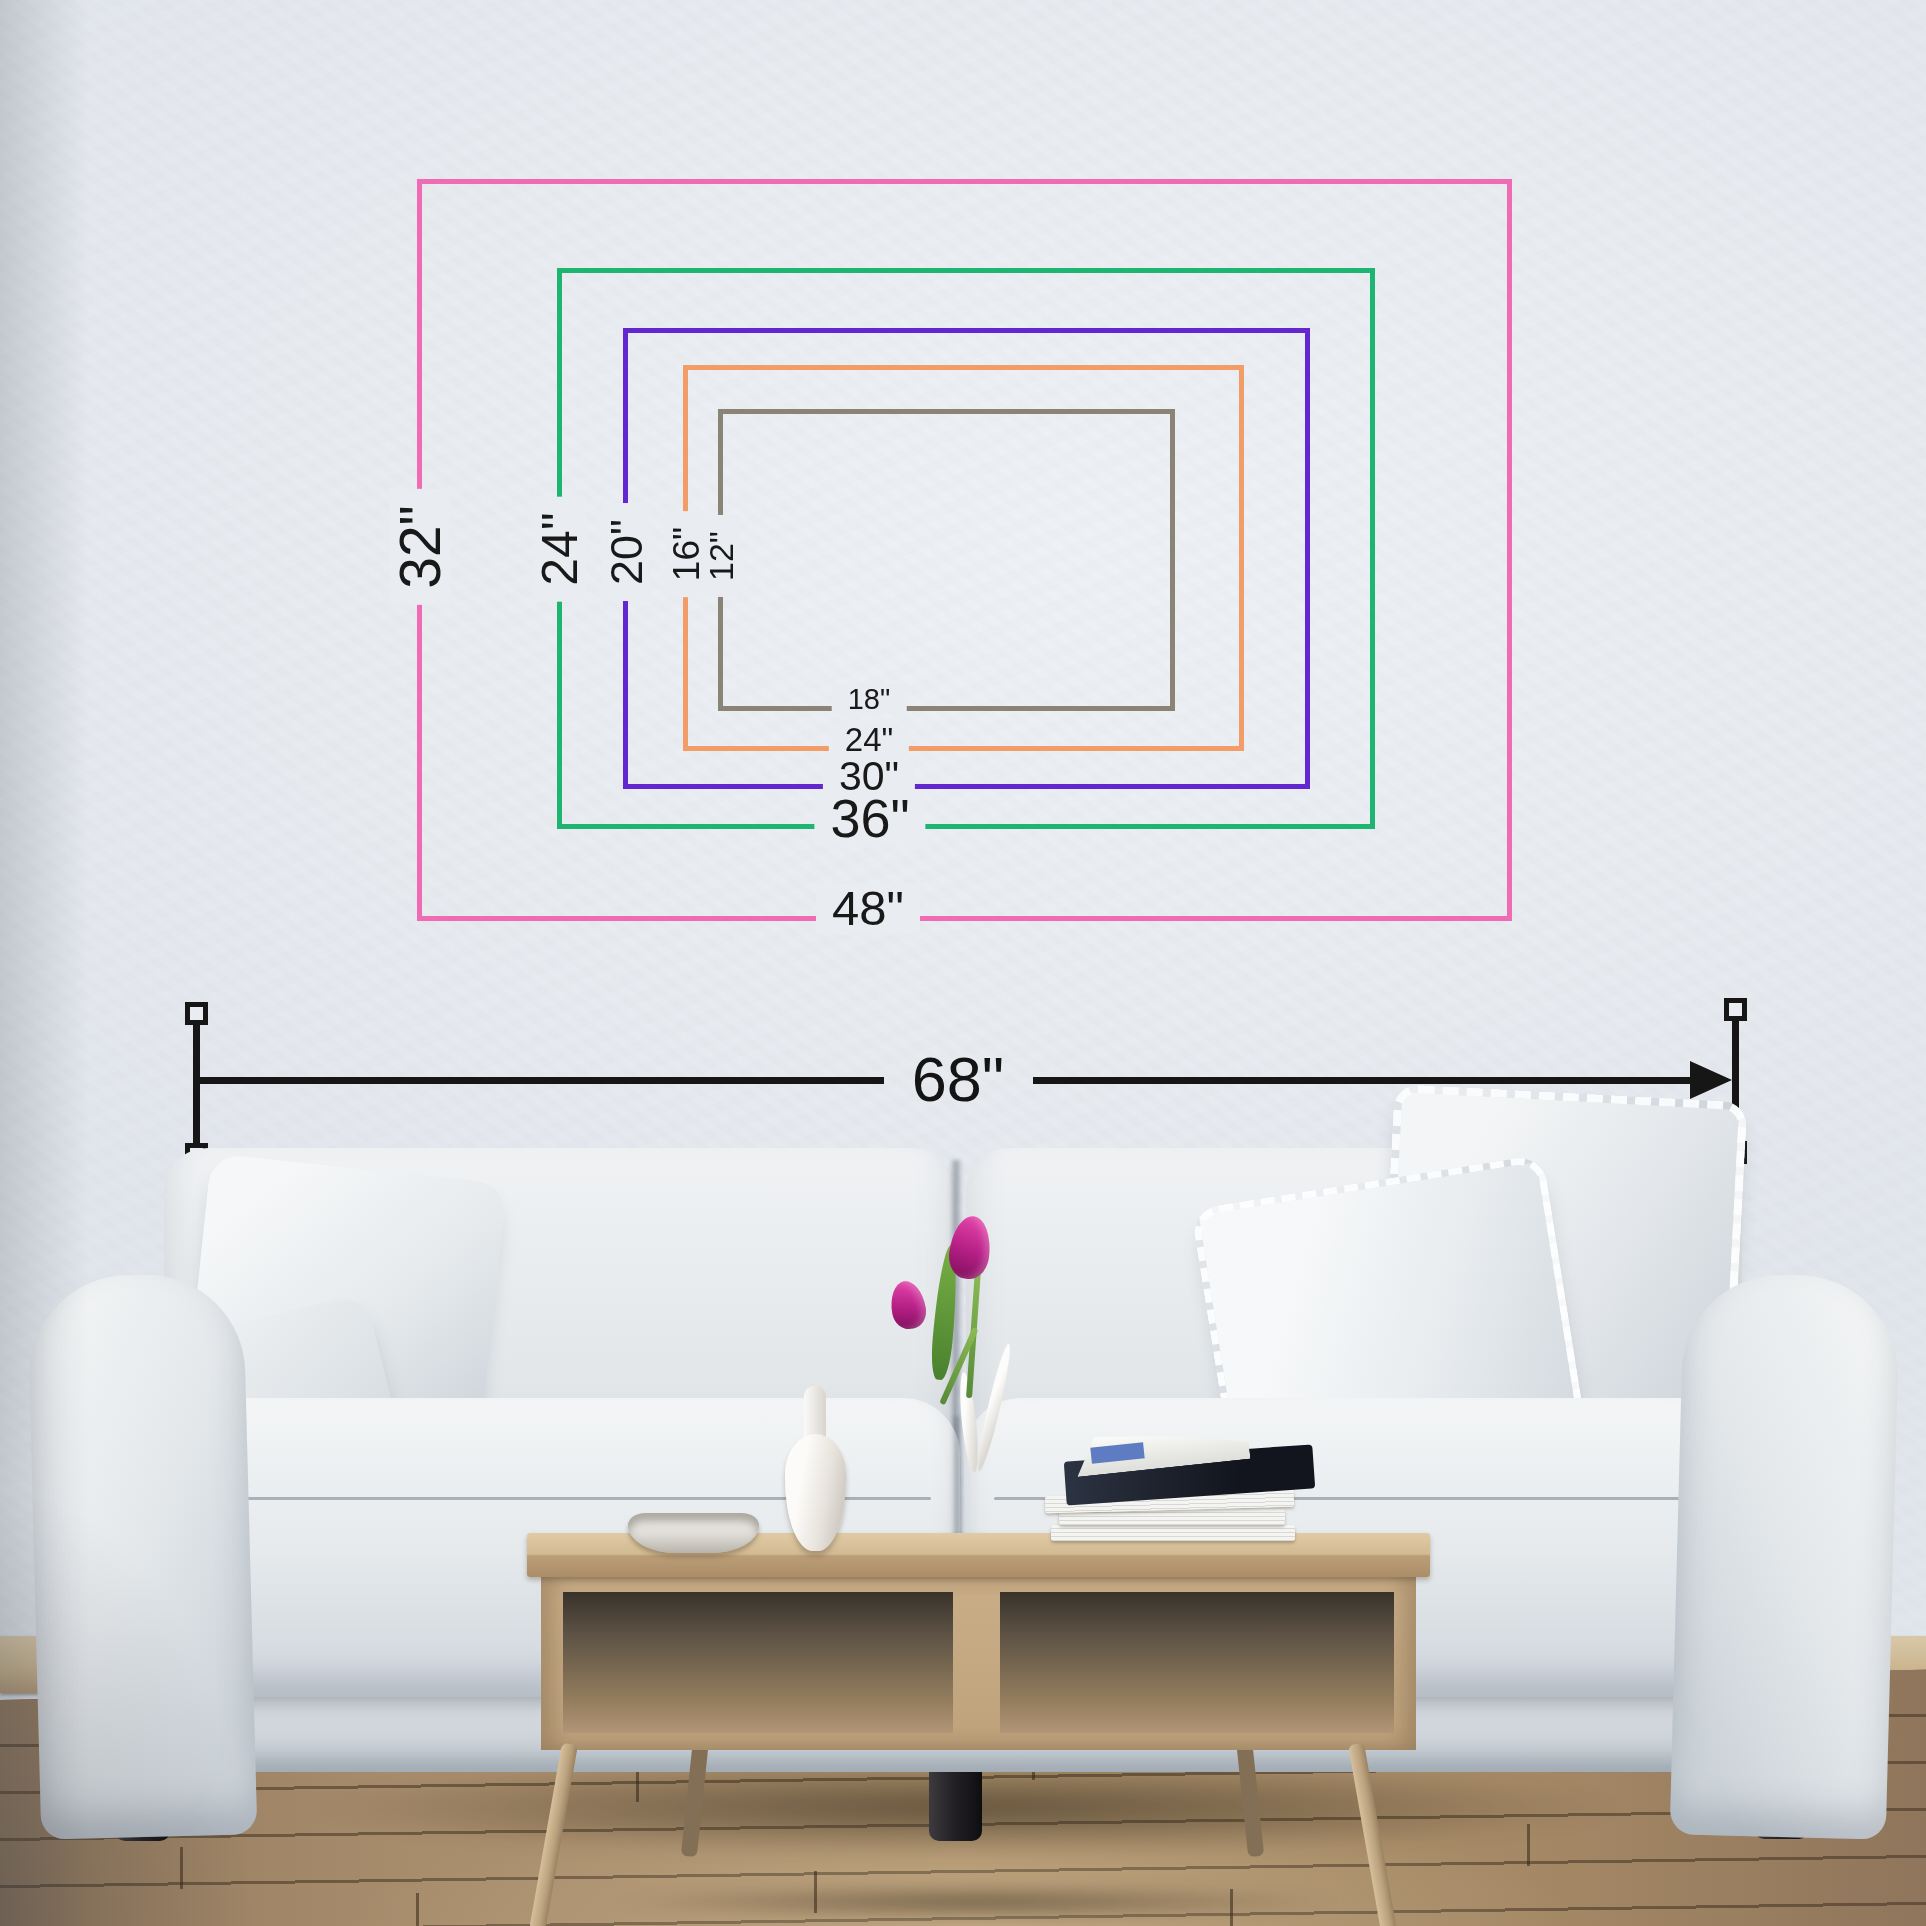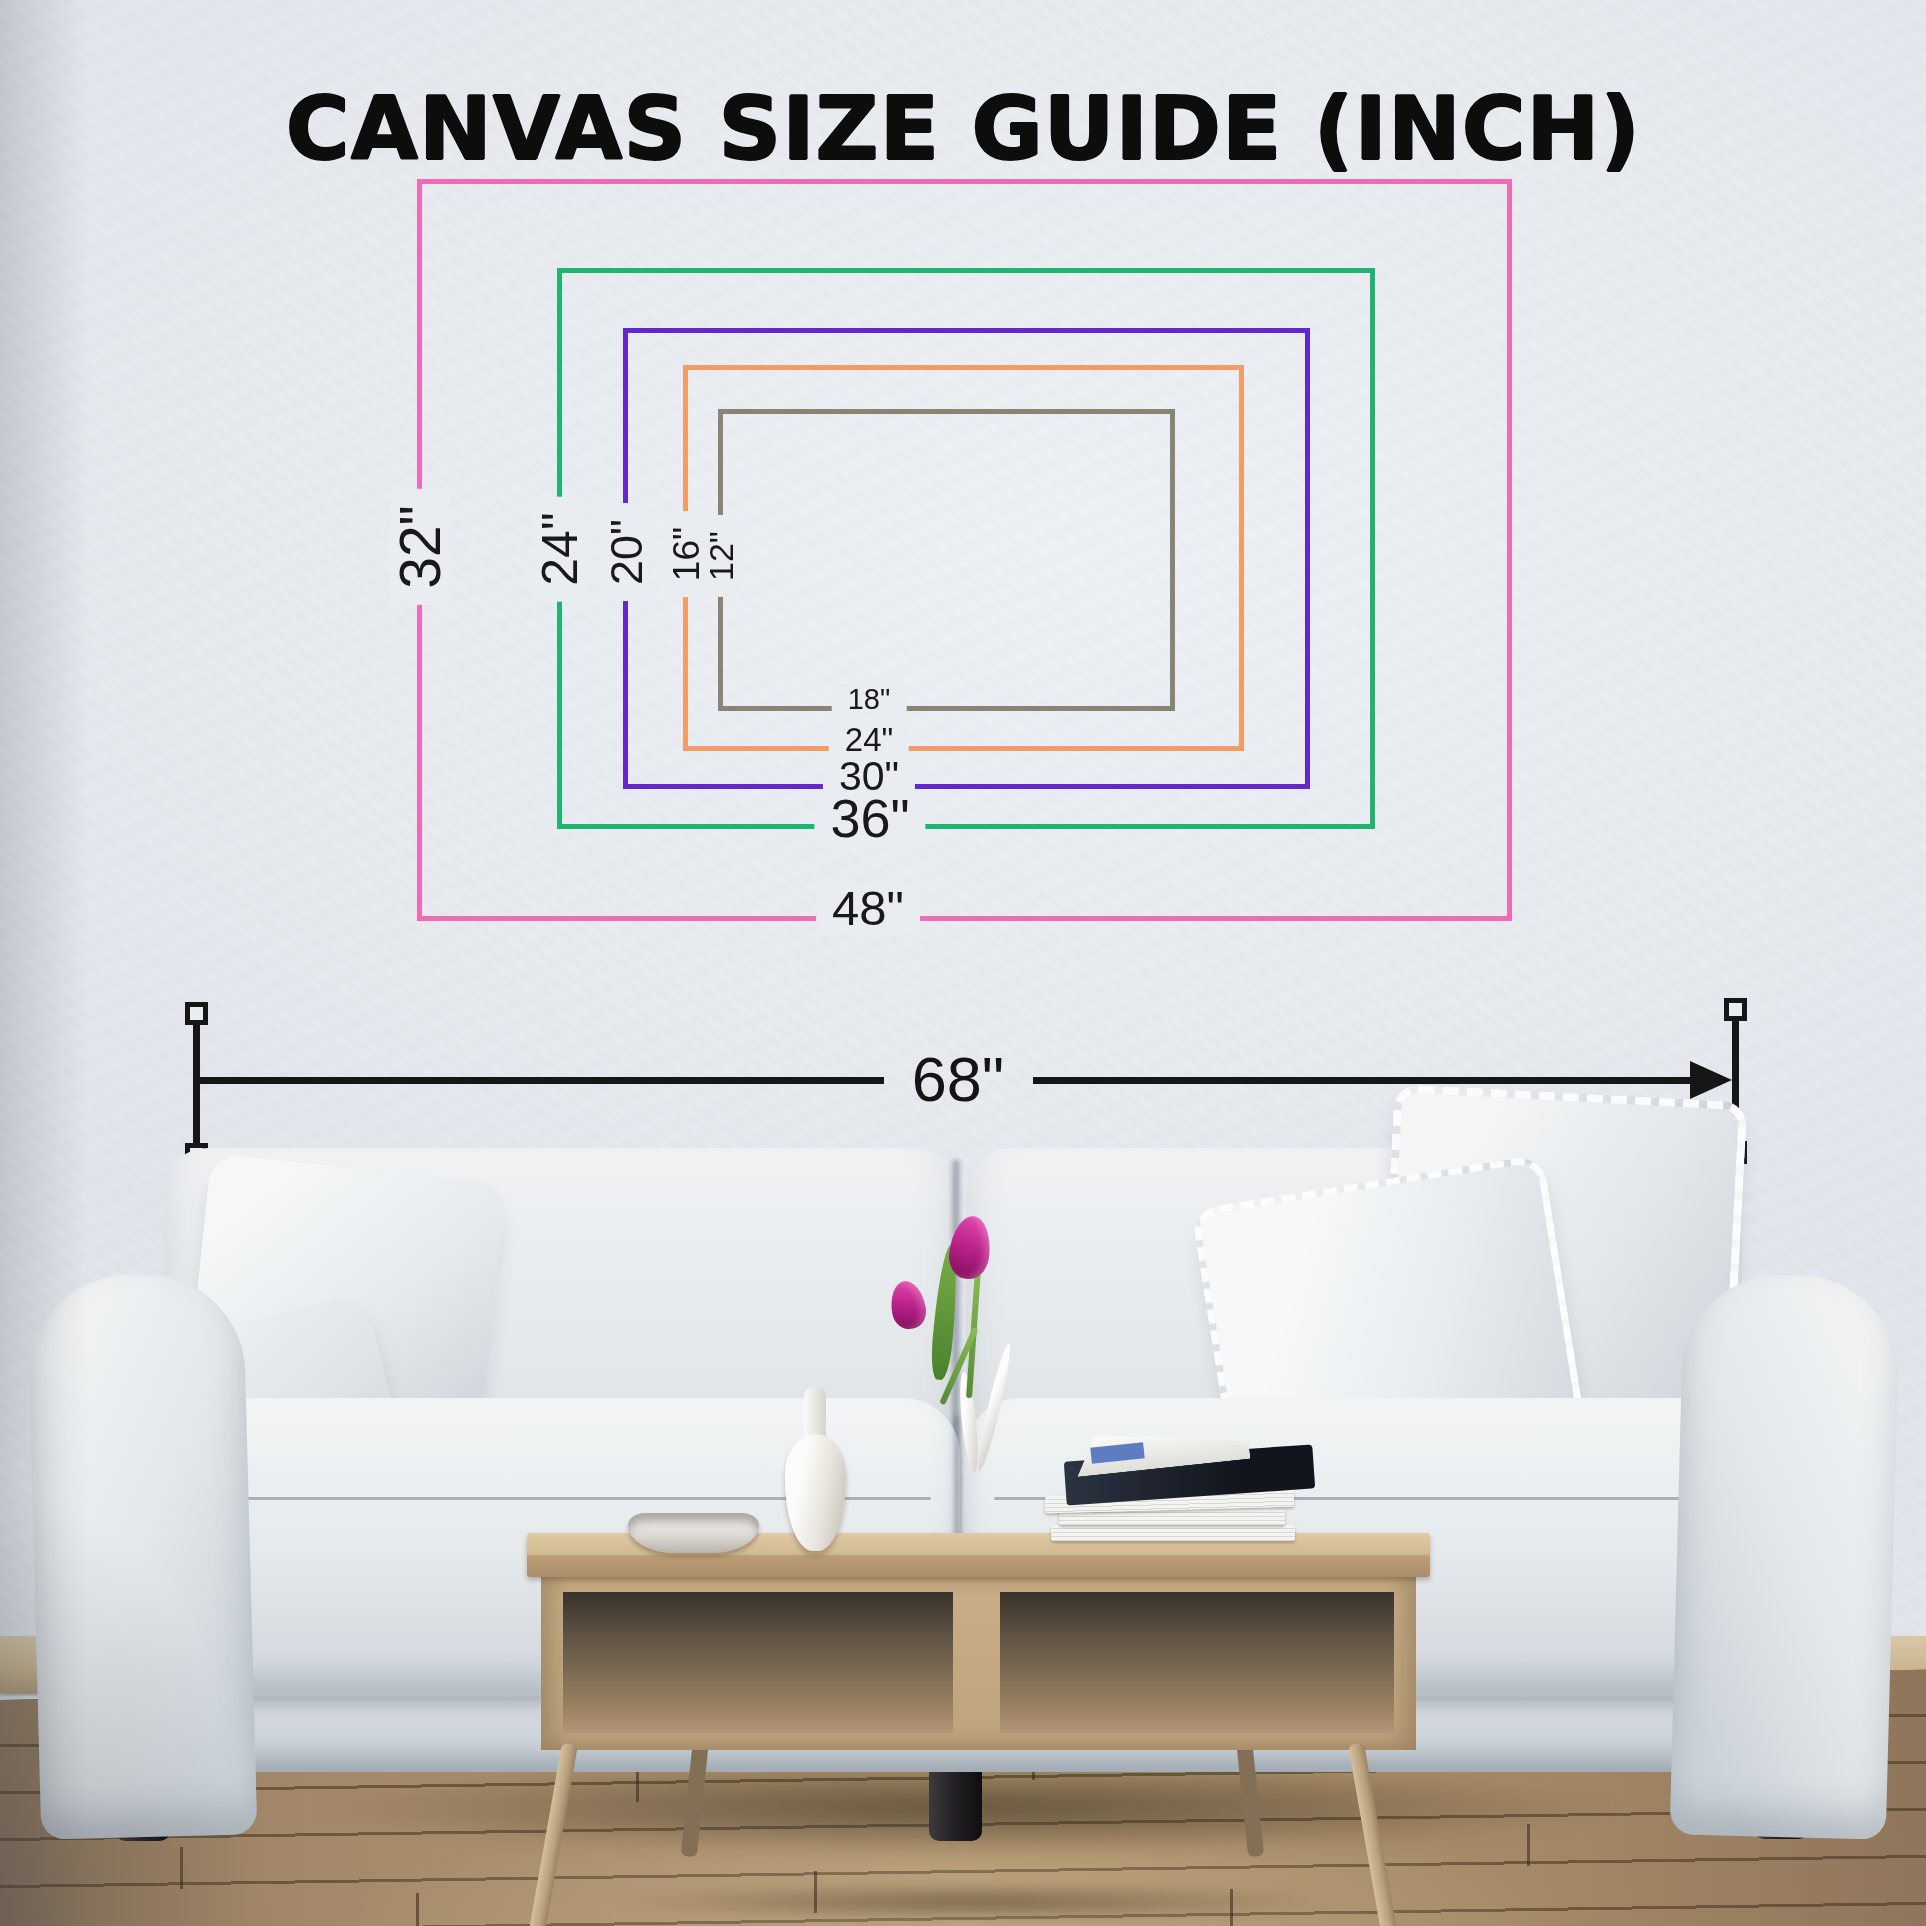--- a/index.html
+++ b/index.html
@@ -204,21 +204,20 @@
   <div class="seam" style="left:636px;top:1760px;"></div>
   <div class="seam" style="left:1032px;top:1738px;"></div>
   <div class="seam" style="left:1418px;top:1715px;"></div>
   <div class="seam" style="left:1798px;top:1746px;"></div>
   <div class="seam" style="left:180px;top:1847px;"></div>
   <div class="seam" style="left:814px;top:1871px;"></div>
   <div class="seam" style="left:1527px;top:1824px;"></div>
   <div class="seam" style="left:416px;top:1893px;"></div>
   <div class="seam" style="left:1230px;top:1889px;"></div>
 
-  <h1 class="title">CANVAS SIZE GUIDE (INCH)</h1>
 
   <div class="crect r0" style="border-color: rgb(239, 108, 181);"></div>
   <div class="crect r1" style="border-color: rgb(30, 181, 115);"></div>
   <div class="crect r2" style="border-color: rgb(98, 39, 206);"></div>
   <div class="crect r3" style="border-color: rgb(242, 156, 104);"></div>
   <div class="crect r4" style="border-color: rgb(138, 132, 118);"></div>
 
   <span class="side-label sl0">32"</span>
   <span class="side-label sl1">24"</span>
   <span class="side-label sl2">20"</span>

